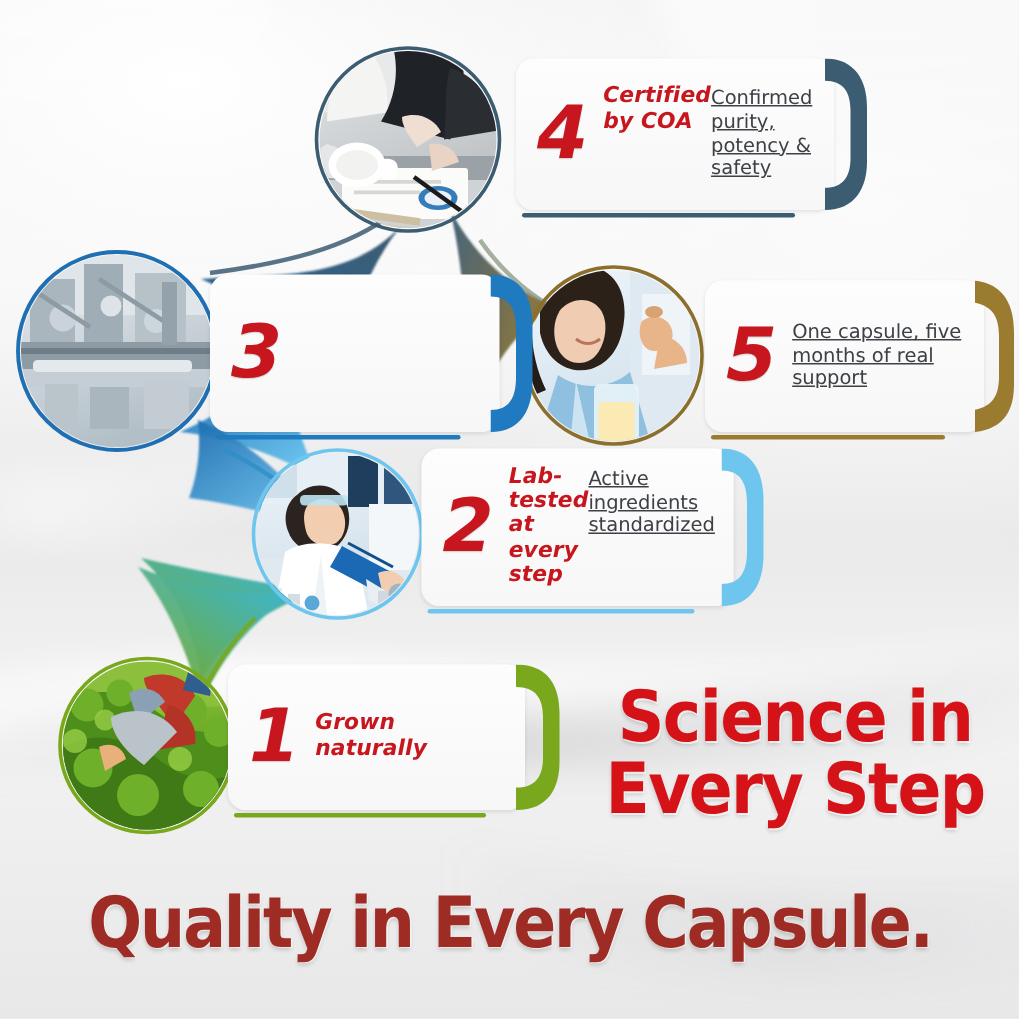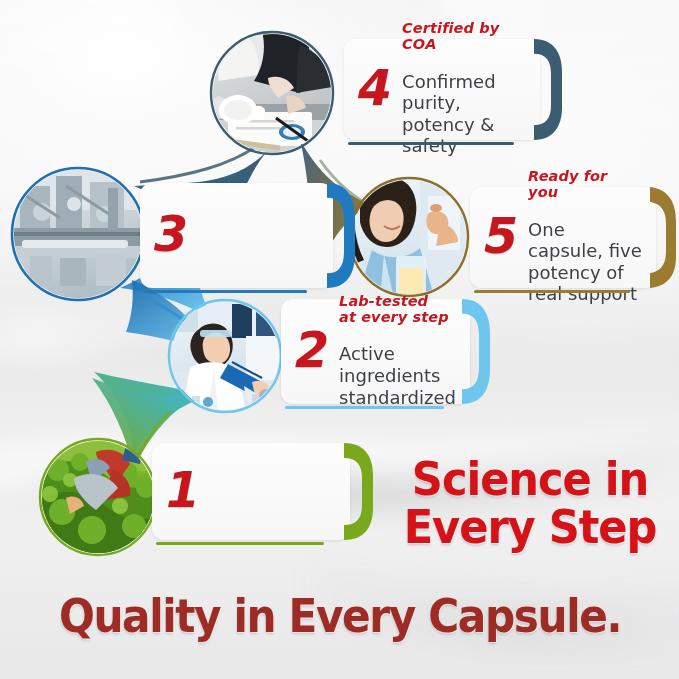--- a/index.html
+++ b/index.html
@@ -38,30 +38,30 @@
   .num{
     font-family:"DejaVu Sans","Liberation Sans",sans-serif;
     font-weight:700;font-style:italic;
     font-size:49px;line-height:.92;
     color:#c7161d;
     letter-spacing:-1px;
     text-shadow:0 1px 1px rgba(0,0,0,.18);
     flex:0 0 auto;
     padding:0 2px 0 4px;
   }
-  .txt{display:flex;flex-direction:column;justify-content:center;}
+  .txt{display:flex;flex-direction:row;justify-content:center;}
   .ttl{
     font-weight:700;font-style:italic;
     font-size:14.5px;line-height:1.12;
     color:#c7161d;letter-spacing:.1px;
     white-space:pre-line;
   }
   .sub{
-    font-size:18px;line-height:1.2;
-    color:#3d4146;margin-top:18px;white-space:pre-line;
+    font-size:13px;line-height:1.2;
+    color:#3d4146;margin-top:2px;white-space:pre-line;text-decoration:underline;
   }
   .rule{
     position:absolute;left:4px;right:26px;bottom:-5px;height:3px;border-radius:2px;
   }
   .bracket{
     position:absolute;top:0;bottom:0;right:0;width:30px;
   }
   .bracket svg{display:block;width:100%;height:100%;}
 
   
@@ -365,23 +365,22 @@
             <path d="M0,0 C20,0 28,12 28,28 L28,58 C28,74 20,86 0,86 L0,74 C12,74 17,68 17,56 L17,30 C17,18 12,12 0,12 Z" fill="#1f7ac0"></path>
           </svg>
       </div>
     </div>
   </div>
 
   <div class="card" style="left:470px;top:196px;width:186px;height:82px;">
     <div class="plate" style="width:100%;height:100%;">
       <div class="num">5</div>
       <div class="txt">
-        <div class="ttl">Ready for you</div>
         <div class="sub">One capsule, five
-potency of real support</div>
+months of real support</div>
       </div>
       <div class="rule" style="background:#9b7b30;"></div>
       <div class="bracket" style="right:-22px;">
         <svg viewBox="0 0 30 82" preserveAspectRatio="none">
             <path d="M2,0 C22,2 28,14 28,28 L28,56 C28,70 22,80 2,82 L2,70 C14,68 18,62 18,52 L18,30 C18,20 14,14 2,12 Z" fill="#9b7b30"></path>
           </svg>
       </div>
     </div>
   </div>
 
@@ -400,20 +399,21 @@
             <path d="M0,0 C20,0 28,12 28,28 L28,58 C28,74 20,86 0,86 L0,74 C12,74 17,68 17,56 L17,30 C17,18 12,12 0,12 Z" fill="#6ec6ef"></path>
           </svg>
       </div>
     </div>
   </div>
 
   <div class="card" style="left:152px;top:452px;width:198px;height:78px;">
     <div class="plate" style="width:100%;height:100%;">
       <div class="num">1</div>
       <div class="txt">
+        <div class="ttl">Grown naturally</div>
       </div>
       <div class="rule" style="background:#79a81c;"></div>
       <div class="bracket" style="right:-24px;">
         <svg viewBox="0 0 30 78" preserveAspectRatio="none">
             <path d="M0,0 C22,0 29,12 29,26 L29,52 C29,66 22,78 0,78 L0,66 C13,66 18,60 18,50 L18,28 C18,18 13,12 0,12 Z" fill="#79a81c"></path>
           </svg>
       </div>
     </div>
   </div>
 

